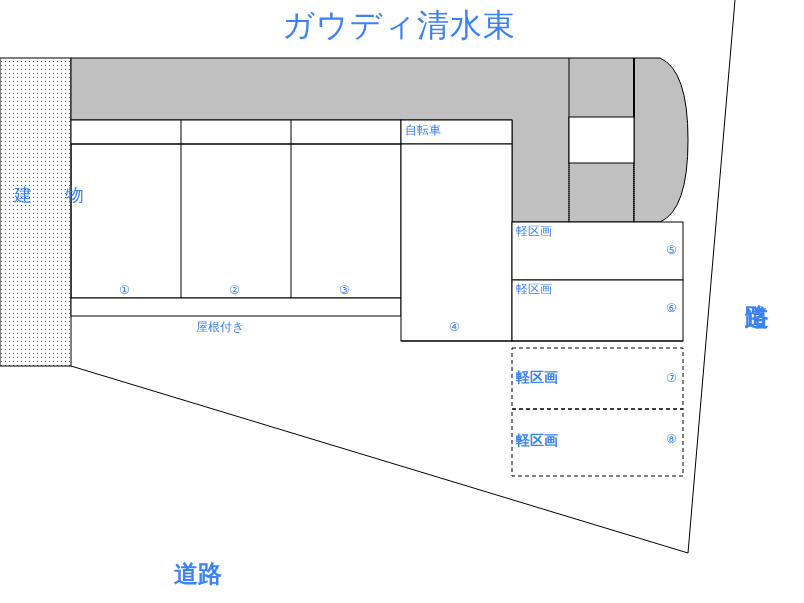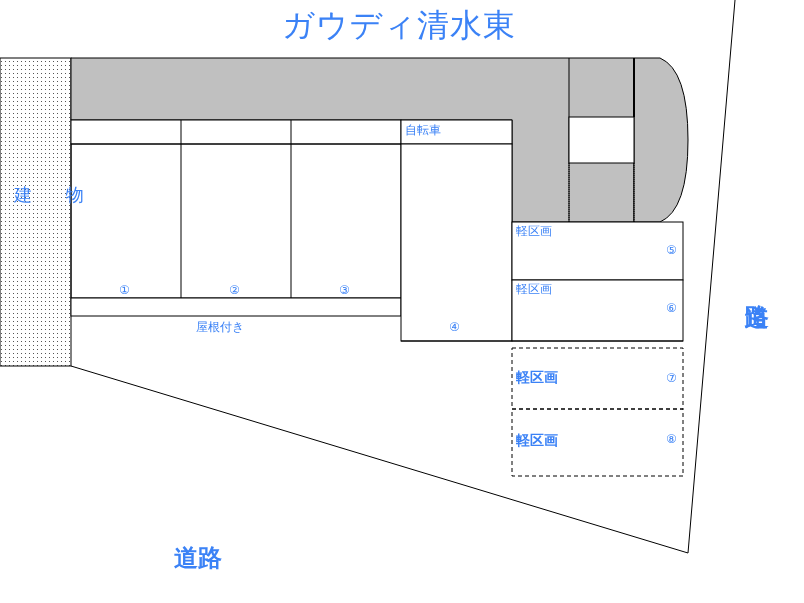--- a/index.html
+++ b/index.html
@@ -7,21 +7,21 @@
          font-family: "DejaVu Sans", "Liberation Sans", sans-serif; }
   svg { position: absolute; left: 0; top: 0; }
   .lbl { position: absolute; color: #3b82f6; white-space: nowrap; line-height: 1; }
   .title { font-size: 32px; left: 282px; top: 9px; letter-spacing: 1px; }
   .bld { font-size: 18px; left: 14px; top: 186px; letter-spacing: 14px; }
   .small { font-size: 12px; }
   .num { font-size: 12px; }
   .bold { font-weight: bold; font-size: 14px; }
   .road { font-weight: bold; font-size: 24px; }
   .road-v { writing-mode: vertical-rl; left: 742px; top: 286px; line-height: 1.2; }
-  .road-h { left: 174px; top: 546px; }
+  .road-h { left: 174px; top: 562px; }
 </style>
 </head>
 <body>
 
 <svg width="804" height="603" viewBox="0 0 804 603">
   <defs>
     <pattern id="dots" width="4" height="4" patternUnits="userSpaceOnUse">
       <rect width="4" height="4" fill="#ffffff"></rect>
       <rect x="1" y="1" width="1" height="1" fill="#555"></rect>
     </pattern>

